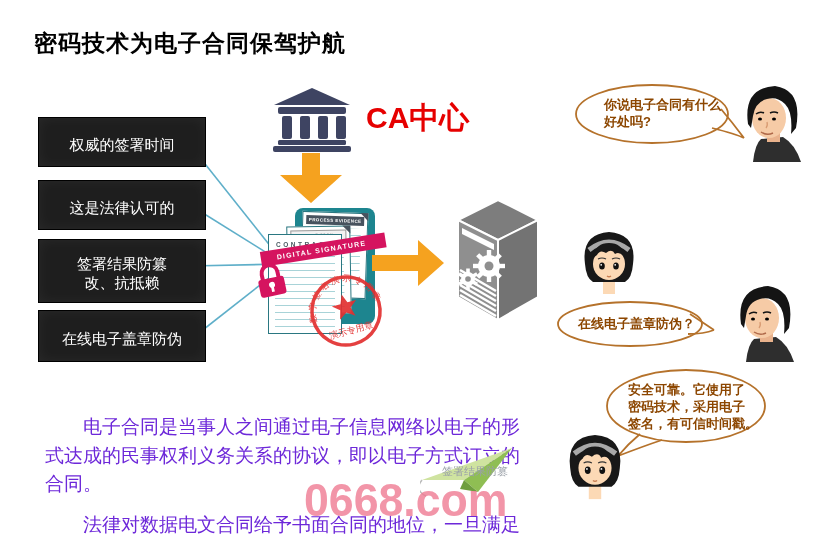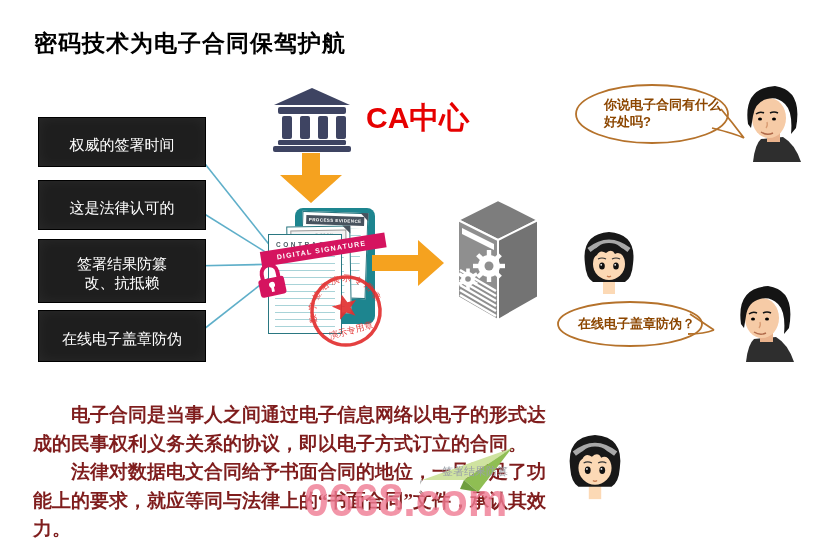--- a/index.html
+++ b/index.html
@@ -45,22 +45,22 @@
   .lock{position:absolute;left:0px;top:62px;transform:rotate(-12deg);}
   .stamp{position:absolute;left:52px;top:72px;transform:rotate(-15deg);opacity:.92;}
 
   
   .bubble{pointer-events:none;}
   .bubble svg{position:absolute;left:0;top:0;}
   .bubble-text{position:absolute;color:var(--bubble-text);font-weight:bold;font-size:13px;line-height:17px;}
 
   
   .bodytext{left:33px;top:401px;width:517px;}
-  .bodytext p{margin:0;text-indent:2em;font-family:"Liberation Serif",serif;
-    font-weight:700;font-size:19px;line-height:28.5px;color:#7f1d1d;}
+  .bodytext p{margin:12px;text-indent:2em;font-family:"Liberation Serif",serif;
+    font-weight:400;font-size:19px;line-height:28.5px;color:#6d28d9;}
 
   
   .watermark{left:300px;top:446px;width:230px;height:95px;pointer-events:none;}
   .wm-site{position:absolute;left:142px;top:18px;font-size:11px;color:#9aa0a8;}
   .wm-text{position:absolute;left:4px;top:26px;font-size:47px;font-weight:800;
     color:var(--watermark-pink);opacity:.8;transform:scaleX(.95);transform-origin:left;}
 </style>
 </head>
 <body>
 
@@ -246,20 +246,29 @@
     <rect x="42" y="48" width="13" height="12" fill="#e9b28c"></rect>
     <ellipse cx="44" cy="36" rx="17" ry="20" fill="#f6cba6"></ellipse>
     <path d="M 23 42 Q 18 6 50 4 Q 78 8 71 46 L 66 52 Q 68 30 60 22 Q 52 14 42 17 Q 30 20 28 34 L 26 46 Z" fill="#141414"></path>
     <ellipse cx="35" cy="37" rx="2" ry="1.6"></ellipse>
       <ellipse cx="49" cy="37" rx="2" ry="1.6"></ellipse>
     <path d="M 31 32 q 4 -3 8 -1 M 45 31 q 4 -2 8 0" stroke="#141414" stroke-width="1.5" fill="none"></path>
     <path d="M 42 40 q 1 4 -1 6" stroke="#d89b72" stroke-width="1.3" fill="none"></path>
     <path d="M 36 50 q 6 4 12 1" stroke="#b06a4a" stroke-width="1.5" fill="none"></path>
   </svg>
 
+  <div class="abs bubble" style="left:600px;top:368px;width:168px;height:96px;">
+    <svg width="168" height="96" viewBox="0 0 168 96">
+      <ellipse cx="86" cy="38" rx="79" ry="36" fill="#fff" style="stroke:var(--bubble-stroke)" stroke-width="1.8"></ellipse>
+      <path d="M 40 66 Q 28 76 18 88 M 18 88 Q 44 78 62 72" fill="none" style="stroke:var(--bubble-stroke)" stroke-width="1.8"></path>
+    </svg>
+    <div class="bubble-text preline" style="left:28px;top:13px;">安全可靠。它使用了
+密码技术，采用电子
+签名，有可信时间戳。</div>
+  </div>
   <svg class="abs" style="left:565px;top:430px;" width="60" height="70" viewBox="0 0 58 66">
     <rect x="23" y="51" width="12" height="15" fill="#fcd9b5"></rect>
     <path d="M 5 36 Q 1 6 29 4 Q 57 6 53 36 Q 52 50 45 54 L 13 54 Q 6 50 5 36 Z" fill="#181818"></path>
     <path d="M 9 22 Q 29 6 49 22" stroke="#a8a8a8" stroke-width="5" fill="none"></path>
     <ellipse cx="29" cy="36" rx="16" ry="16" fill="#fcd9b5"></ellipse>
     <path d="M 13 30 Q 15 15 29 15 Q 43 15 45 30 Q 40 23 35 26 Q 32 20 26 25 Q 20 21 17 27 Z" fill="#181818"></path>
     <ellipse cx="22" cy="38" rx="2.8" ry="3.6" fill="#111"></ellipse>
       <ellipse cx="36" cy="38" rx="2.8" ry="3.6" fill="#111"></ellipse>
     <circle cx="21.2" cy="36.8" r=".9" fill="#fff"></circle>
       <circle cx="35.2" cy="36.8" r=".9" fill="#fff"></circle>

